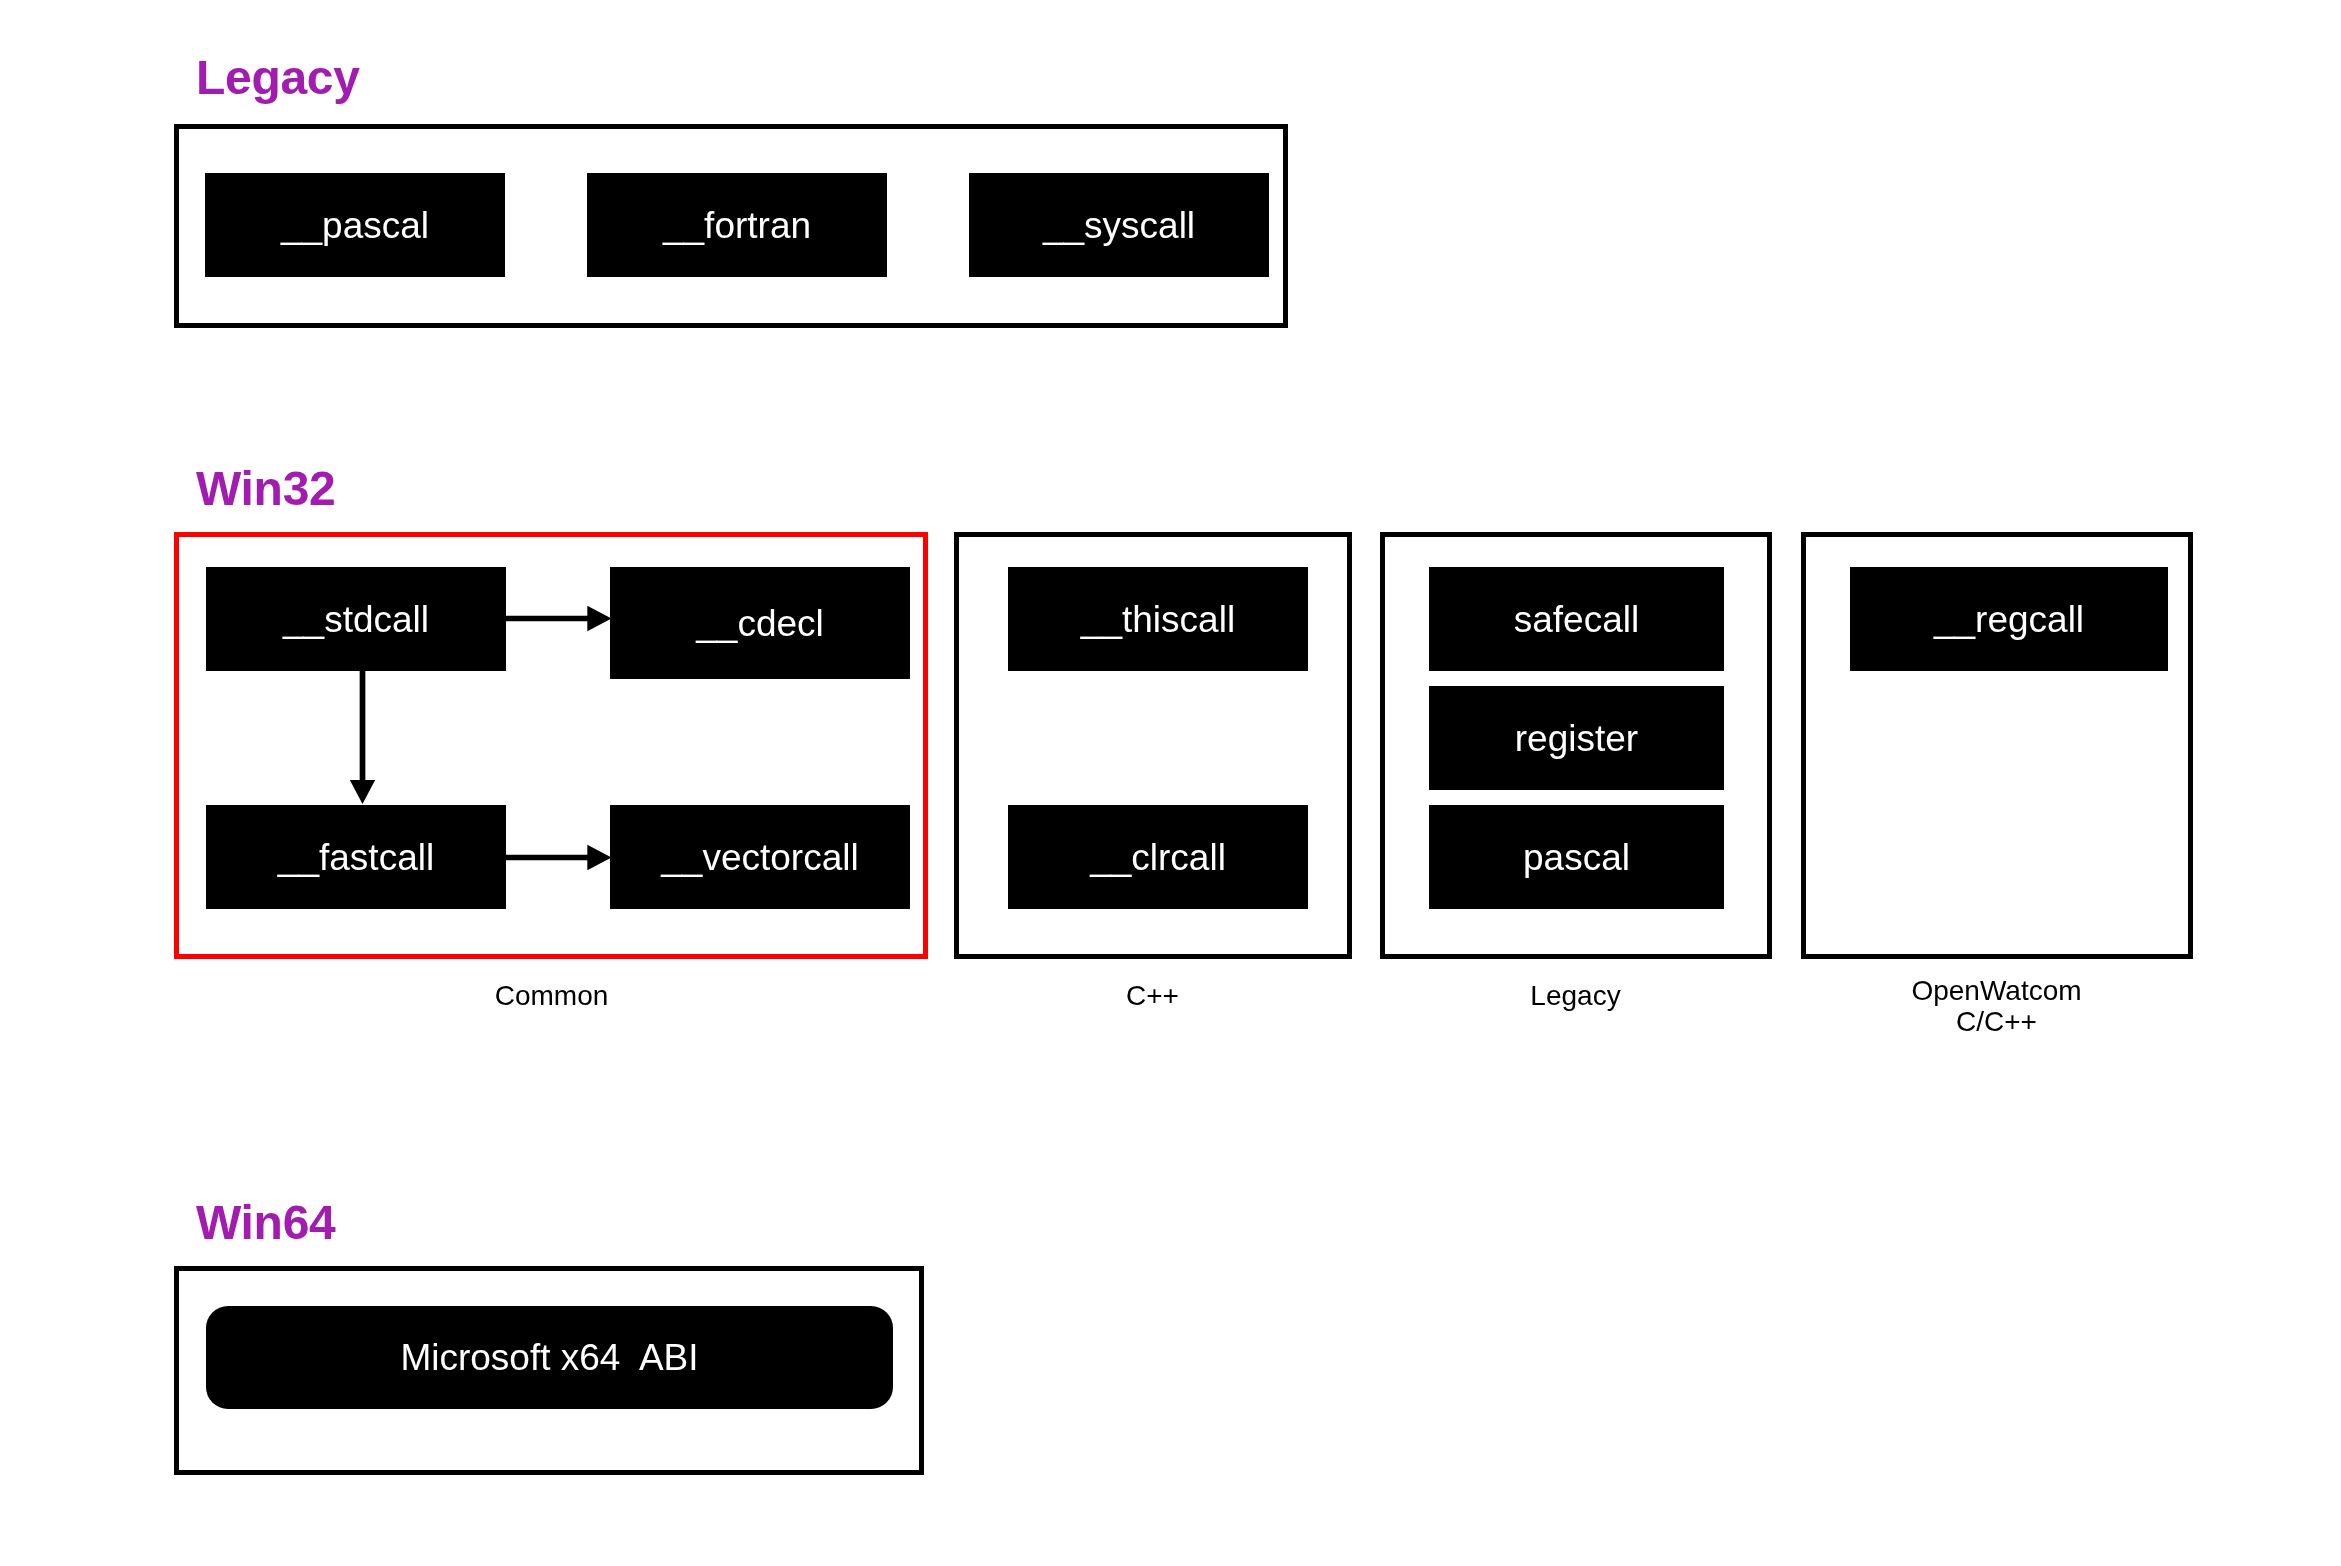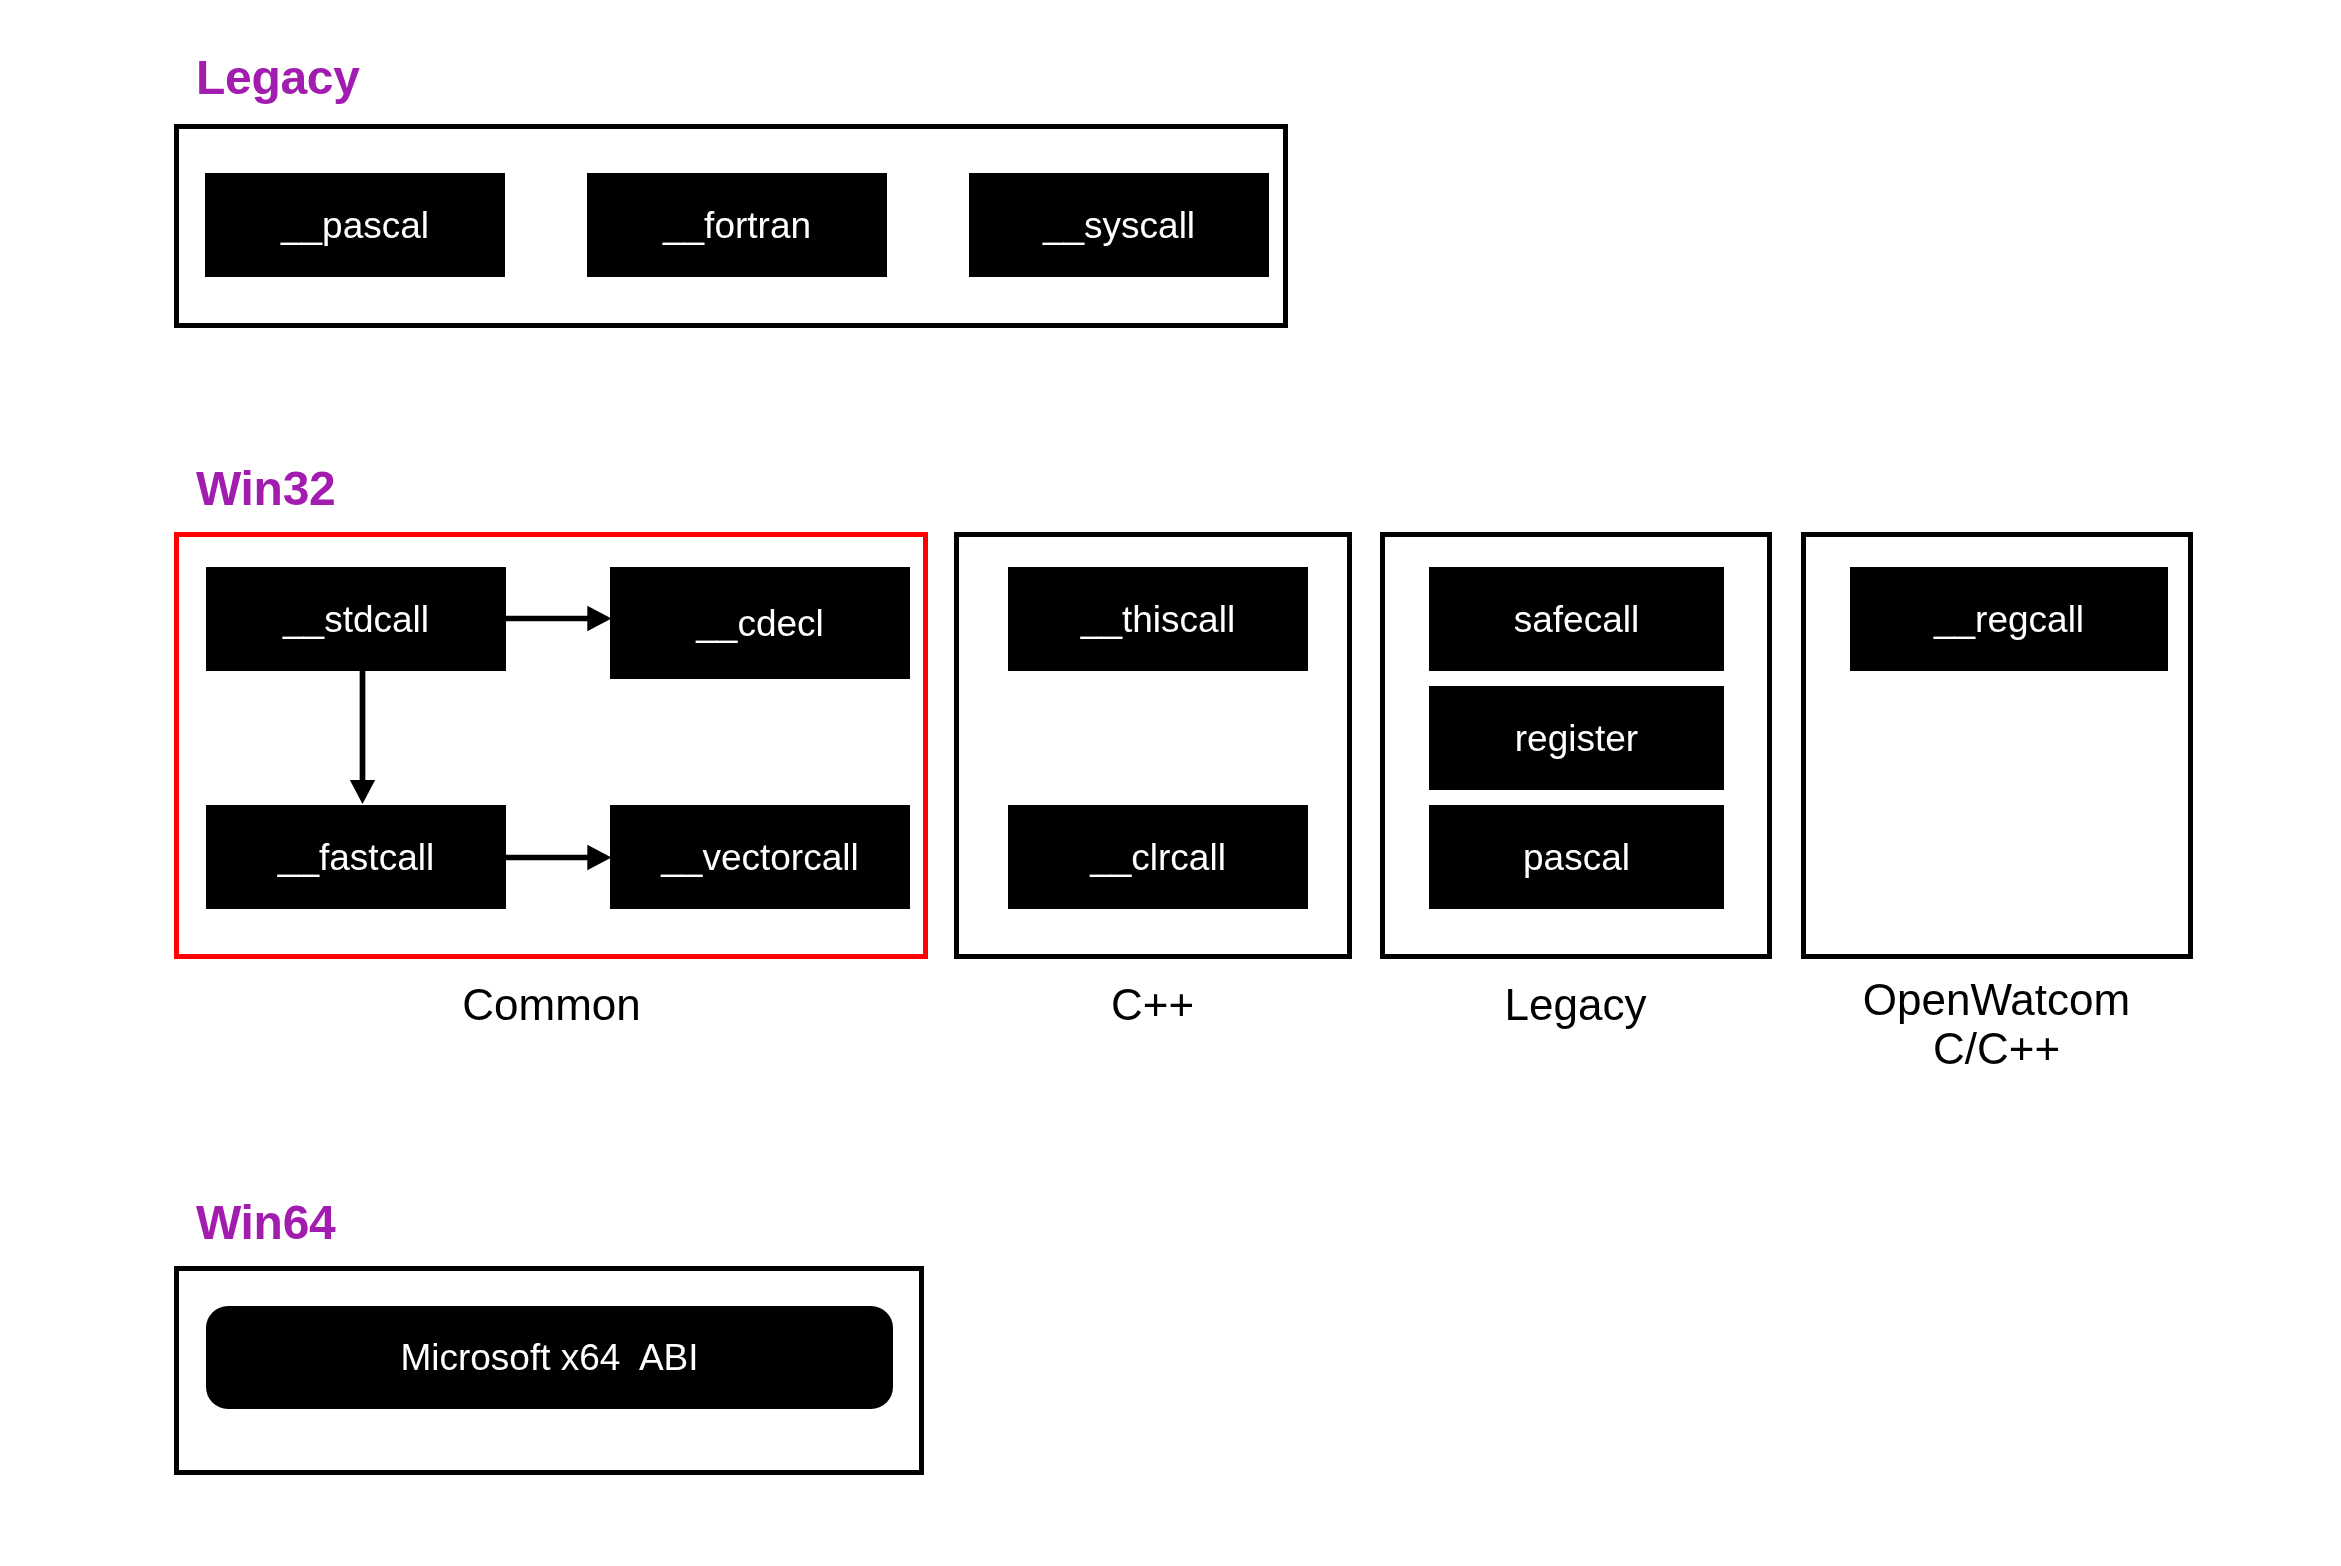--- a/index.html
+++ b/index.html
@@ -49,21 +49,21 @@
     justify-content: center;
     font-size: 37px;
     line-height: 1;
     white-space: pre;
     letter-spacing: 0px;
   }
 
   
   .caption {
     position: absolute;
-    font-size: 44px;
+    font-size: 28px;
     line-height: 1.12;
     color: #000000;
     text-align: center;
     white-space: pre-line;
   }
 
   
   .connector {
     position: absolute;
     overflow: visible;

